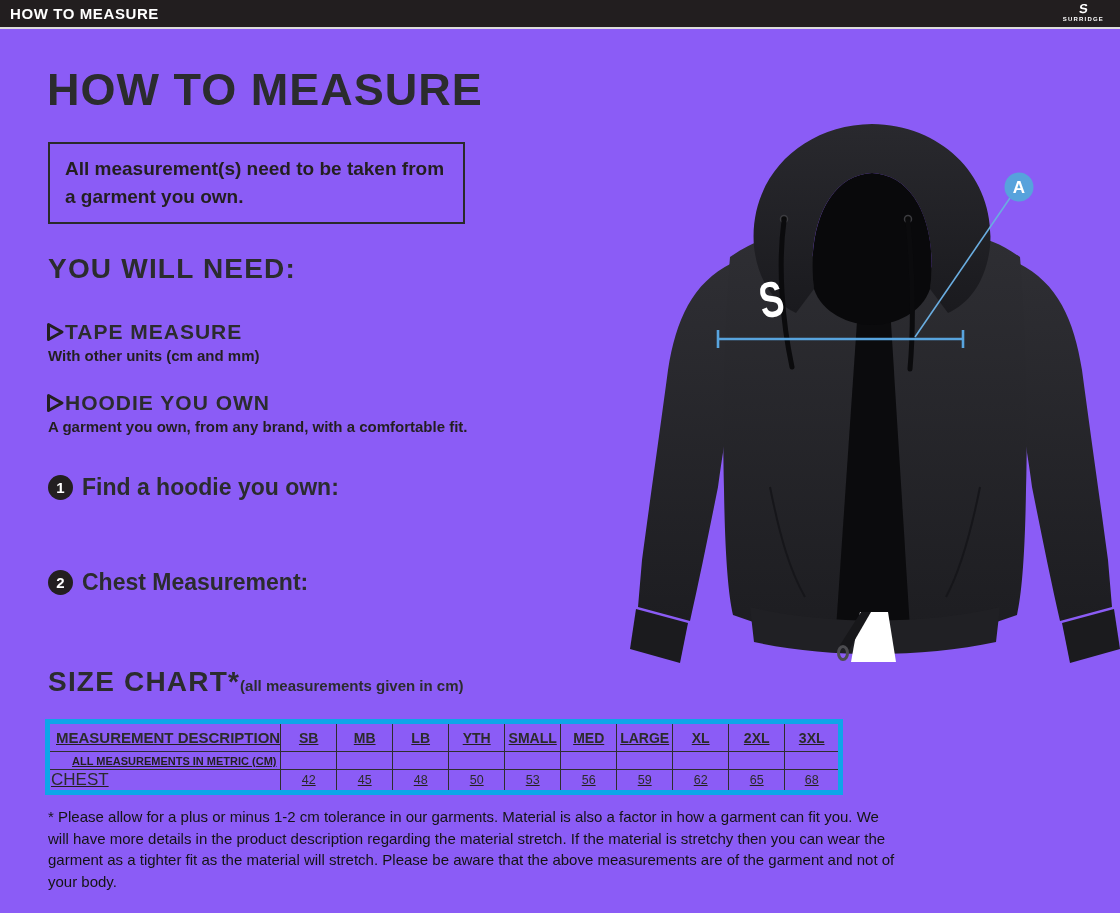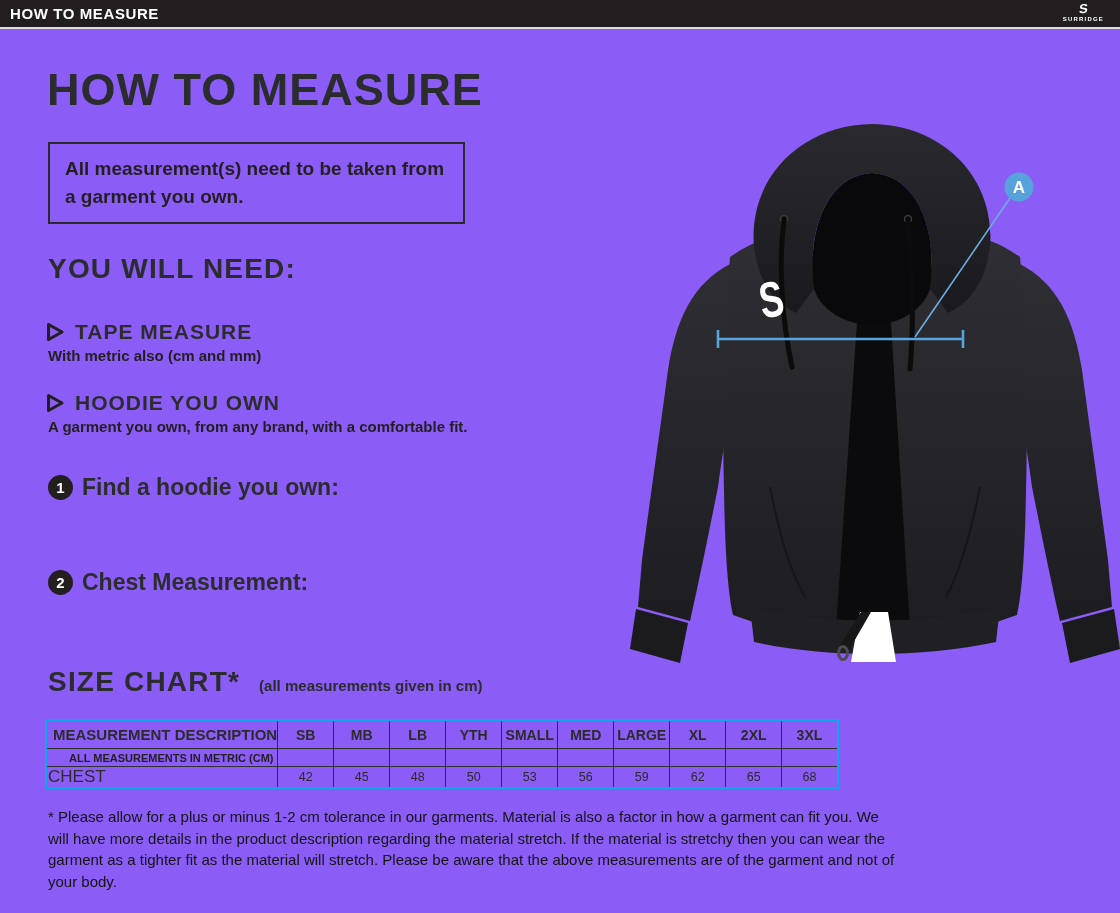--- a/index.html
+++ b/index.html
@@ -14,46 +14,46 @@
   .brand-s{color:#ffffff;font-size:13px;font-weight:bold;transform:skewX(-10deg) rotate(-6deg);}
   .brand-name{color:#ffffff;font-size:6px;font-weight:bold;letter-spacing:1.2px;margin-top:1px;}
 
   
   .h1{position:absolute;left:47px;top:67px;font-size:45px;font-weight:bold;letter-spacing:1px;color:#2b2c2e;line-height:1;}
   .note-box{position:absolute;left:48px;top:142px;width:417px;box-sizing:border-box;
             border:2px solid #2a2a2a;padding:11px 15px;font-size:19px;font-weight:bold;line-height:28px;}
   .h2{position:absolute;font-size:28px;font-weight:bold;letter-spacing:1.2px;color:#2b2c2e;line-height:1;}
   .h2.you-need{left:48px;top:255px;}
 
-  .need-item-title{position:absolute;display:flex;align-items:center;gap:10px;}
+  .need-item-title{position:absolute;display:flex;align-items:center;}
   .need-item-title .tri{flex:0 0 auto;display:block;}
   .need-title-text{font-size:21px;font-weight:bold;letter-spacing:1px;color:#2b2c2e;}
   .need-item-desc{position:absolute;font-size:15px;font-weight:bold;color:#231f20;}
   .need1-title{left:46px;top:320px;}
   .need1-desc{left:48px;top:347px;}
   .need2-title{left:46px;top:391px;}
   .need2-desc{left:48px;top:418px;}
 
   .step-title{position:absolute;display:flex;align-items:center;gap:9px;}
   .step-badge{flex:0 0 auto;width:25px;height:25px;border-radius:50%;background:#231f20;color:#fff;
               display:flex;align-items:center;justify-content:center;font-size:15px;font-weight:bold;}
   .step-title-text{font-size:23px;font-weight:bold;color:#2b2c2e;}
   .step-desc{position:absolute;width:565px;font-size:15px;font-weight:bold;line-height:21px;color:#231f20;}
   .step1-title{left:48px;top:474px;}
   .step1-desc{left:48px;top:507px;}
   .step2-title{left:48px;top:569px;}
   .step2-desc{left:48px;top:602px;}
 
-  .size-chart-heading{position:absolute;left:48px;top:666px;display:flex;align-items:baseline;gap:19px;}
+  .size-chart-heading{position:absolute;left:48px;top:666px;display:flex;align-items:baseline;gap:0;}
   .size-chart-heading .main{font-size:28px;font-weight:bold;letter-spacing:1.2px;color:#2b2c2e;}
   .size-chart-heading .sub{font-size:15px;font-weight:bold;color:#2b2c2e;}
 
   
   table.size-chart{position:absolute;left:45px;top:719px;border-collapse:collapse;table-layout:fixed;
-                   border:2px solid #0ea5e9;}
+                   border:5px solid #0ea5e9;text-decoration:underline;}
   table.size-chart th, table.size-chart td{border:1px solid #2e2e2e;padding:0;margin:0;
                    text-align:center;vertical-align:middle;white-space:nowrap;overflow:hidden;}
   table.size-chart thead th{height:27px;font-size:14px;font-weight:bold;color:#2b2b2b;}
   table.size-chart thead th.desc{font-size:15px;text-align:left;padding-left:6px;}
   tr.metric-row td{height:17px;font-size:11px;font-weight:bold;}
   tr.metric-row td.desc{text-align:left;padding-left:22px;}
   tr.chest-row td{height:20px;font-size:12.5px;color:#2b2b2b;}
   tr.chest-row td.desc{text-align:left;padding-left:1px;font-size:17px;}
 
   .disclaimer{position:absolute;left:48px;top:806px;width:848px;font-size:15px;line-height:21.5px;color:#141414;}
@@ -79,21 +79,21 @@
   <div class="note-box">All measurement(s) need to be taken from a garment you own.</div>
 
   <div class="h2 you-need">YOU WILL NEED:</div>
 
   <div class="need-item-title need1-title">
     <svg class="tri" width="19" height="20" viewBox="0 0 19 20">
       <polygon points="2.5,2.5 16,10 2.5,17.5" fill="none" stroke="#231f20" stroke-width="3" stroke-linejoin="round"></polygon>
     </svg>
     <span class="need-title-text">TAPE MEASURE</span>
   </div>
-  <div class="need-item-desc need1-desc">With metric also (cm and mm)</div>
+  <div class="need-item-desc need1-desc">With other units (cm and mm)</div>
 
   <div class="need-item-title need2-title">
     <svg class="tri" width="19" height="20" viewBox="0 0 19 20">
       <polygon points="2.5,2.5 16,10 2.5,17.5" fill="none" stroke="#231f20" stroke-width="3" stroke-linejoin="round"></polygon>
     </svg>
     <span class="need-title-text">HOODIE YOU OWN</span>
   </div>
   <div class="need-item-desc need2-desc">A garment you own, from any brand, with a comfortable fit.</div>
 
   <div class="step-title step1-title">

